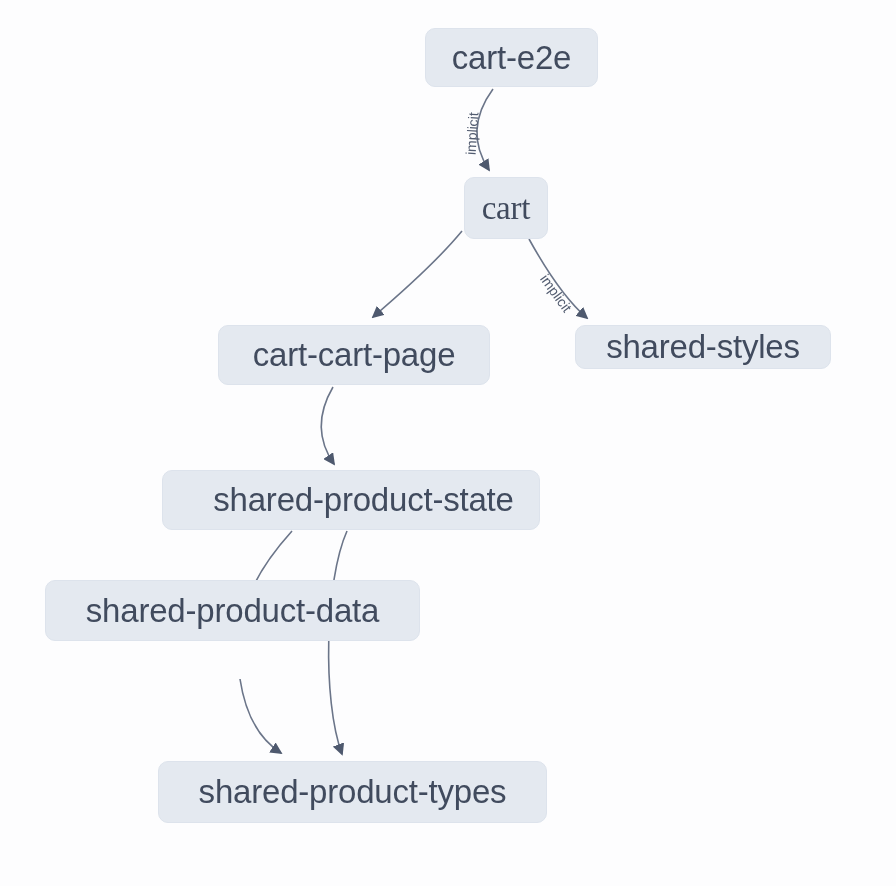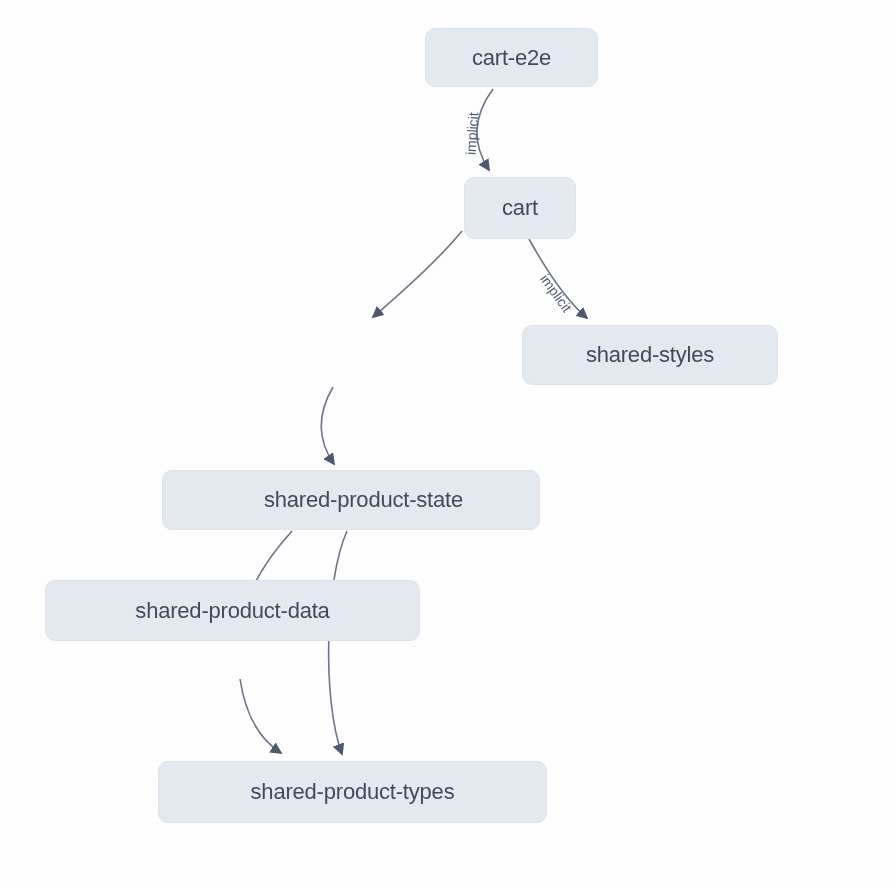--- a/index.html
+++ b/index.html
@@ -24,21 +24,21 @@
   .node {
     position: absolute;
     z-index: 2;
     display: flex;
     align-items: center;
     justify-content: center;
     background: #e4e9f0;
     border: 1px solid #dde3ec;
     border-radius: 10px;
     color: #414b5e;
-    font-size: 22px;
+    font-size: 33px;
     letter-spacing: -0.2px;
     white-space: nowrap;
     box-sizing: border-box;
     cursor: pointer;
   }
   .edge-path {
     fill: none;
     stroke: #6b7589;
     stroke-width: 1.6;
   }
@@ -73,24 +73,25 @@
     <path class="edge-path" d="M347,531 C325,580 322,700 342,754" marker-end="url(#arrow)"></path>
 
     <path class="edge-path" d="M240,679 Q248,732 281,753" marker-end="url(#arrow)"></path>
 
     <text class="edge-label" x="477" y="134" text-anchor="middle" transform="rotate(-86 477 134)">implicit</text>
     <text class="edge-label" x="552" y="296" text-anchor="middle" transform="rotate(54 552 296)">implicit</text>
   </svg>
 
   <div class="node" style="left:425px; top:28px;  width:173px; height:59px;">cart-e2e</div>
 
-  <div class="node" style="left:464px; top:177px; width:112px;  height:62px;">cart</div>
+  <div class="node" style="left:464px; top:177px; width:84px;  height:62px;font-family:Liberation Serif, serif;">cart</div>
 
+  <div class="node" style="left:218px; top:325px; width:272px; height:60px;">cart-cart-page</div>
 
-  <div class="node" style="left:522px; top:325px; width:256px; height:60px;">shared-styles</div>
+  <div class="node" style="left:575px; top:325px; width:256px; height:44px;">shared-styles</div>
 
   <div class="node" style="left:162px; top:470px; width:378px; height:60px;padding-left:25px;">shared-product-state</div>
 
   <div class="node" style="left:45px;  top:580px; width:375px; height:61px;">shared-product-data</div>
 
   <div class="node" style="left:158px; top:761px; width:389px; height:62px;">shared-product-types</div>
 
 </div>
 
 </body></html>

